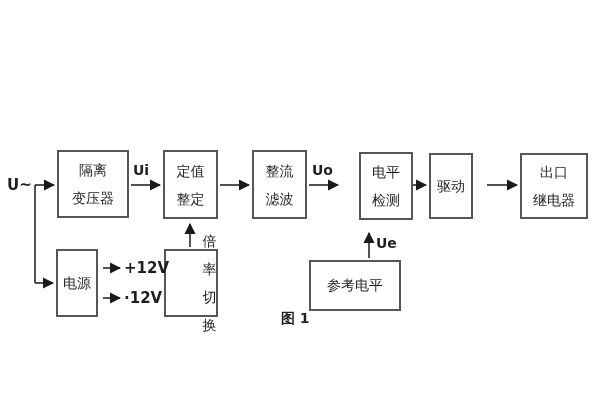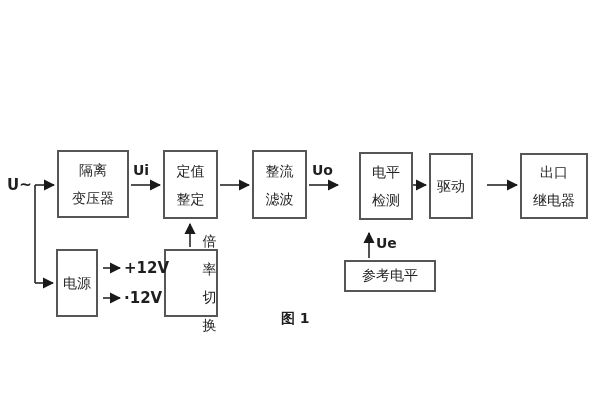--- a/index.html
+++ b/index.html
@@ -95,21 +95,21 @@
   <div class="block" style="left:429px; top:128px; width:44px; height:66px;">驱动</div>
 
   <div class="block" style="left:520px; top:128px; width:68px; height:66px;">出口
 继电器</div>
 
   <div class="block" style="left:56px;  top:224px; width:42px; height:68px;">电源</div>
 
   <div class="block" style="left:164px; top:224px; width:54px; height:68px;padding-left:37px;">倍率
 切换</div>
 
-  <div class="block" style="left:344px; top:235px; width:92px; height:32px; line-height:normal;">参考电平</div>
+  <div class="block" style="left:309px; top:235px; width:92px; height:51px; line-height:normal;">参考电平</div>
 
   <div class="siglabel" style="left:7px;   top:151px; font-size:15px;">U~</div>
 
   <div class="siglabel" style="left:133px; top:137px;">Ui</div>
 
   <div class="siglabel" style="left:312px; top:137px;">Uo</div>
 
   <div class="siglabel" style="left:376px; top:210px;">Ue</div>
 
   <div class="siglabel" style="left:124px; top:234px; font-size:15px;">+12V</div>

